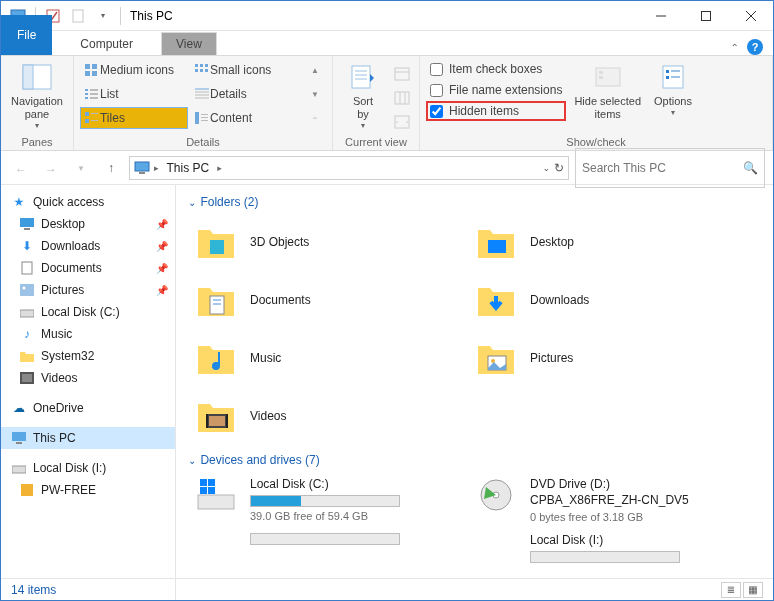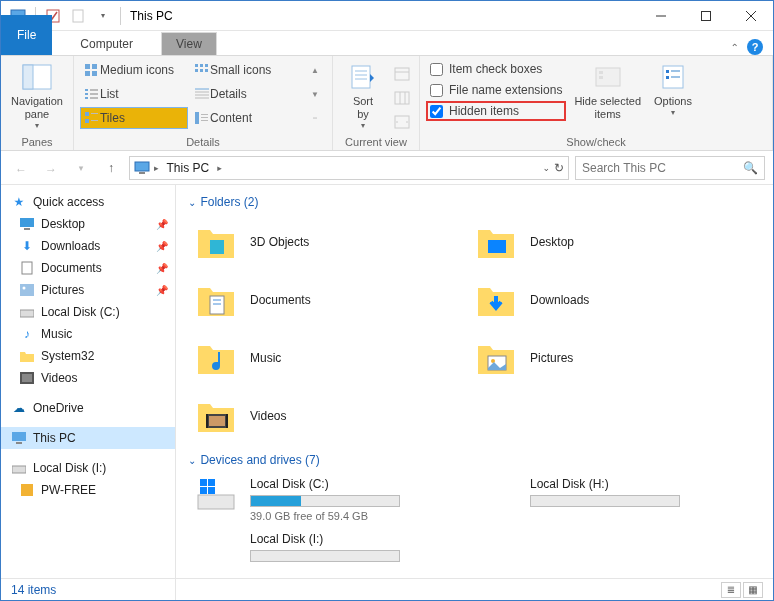--- a/index.html
+++ b/index.html
@@ -36,21 +36,21 @@
 .chk-col { display:flex; flex-direction:column; justify-content:center; gap:1px; }
 .hidden-hl { border:2px solid #e53935; padding:0 4px 0 2px; }
 .disabled { color:#b0b0b0; }
 .addrbar { height:34px; display:flex; align-items:center; padding:0 8px; gap:6px; border-bottom:1px solid #e5e5e5; }
 .nav-btn { width:24px; height:24px; display:flex; align-items:center; justify-content:center; color:#bcbcbc; }
 .nav-btn.en { color:#555; }
 .crumb { flex:1; height:24px; border:1px solid #d0d0d0; display:flex; align-items:center; padding:0 4px; gap:4px; }
 .crumb .seg { padding:0 4px; color:#222; }
 .crumb .carrot { color:#666; font-size:9px; }
 .crumb-ctl { margin-left:auto; display:flex; align-items:center; gap:4px; color:#555; }
-.search { width:190px; height:24px; border:1px solid #d0d0d0; display:flex; align-items:center; padding:0 6px; color:#888; }
+.search { width:190px; height:40px; border:1px solid #d0d0d0; display:flex; align-items:center; padding:0 6px; color:#888; }
 .search input { border:none; outline:none; flex:1; font-size:12px; color:#888; }
 .workspace { display:flex; height:416px; }
 .tree { width:175px; border-right:1px solid #e5e5e5; padding:6px 0; overflow:hidden; }
 .tree-item { display:flex; align-items:center; gap:6px; height:22px; padding:0 6px 0 18px; color:#222; }
 .tree-item.hdr { padding-left:10px; font-weight:normal; }
 .tree-item.sel { background:#cde8ff; }
 .tree-item .pin { margin-left:auto; color:#999; font-size:10px; }
 .tree-ico { width:16px; height:16px; display:flex; align-items:center; justify-content:center; }
 .tree-spacer { height:8px; }
 .content { flex:1; overflow:auto; padding:4px 10px 10px 18px; }
@@ -548,23 +548,36 @@
           </div>
         <div class="drive-info">
           <div class="drive-name">Local Disk (C:)</div>
           <div class="drive-bar">
               <div class="drive-fill" style="width:34%"></div>
             </div>
           <div class="drive-sub">39.0 GB free of 59.4 GB</div>
         </div>
       </div>
       <div class="drive">
+        <div class="drive-ico">
+            <svg width="40" height="36">
+              <circle cx="20" cy="18" r="15" fill="#e8e8e8" stroke="#999"></circle>
+              <circle cx="20" cy="18" r="3" fill="#fff" stroke="#999"></circle>
+              <path d="M10 10 L20 18 L8 22 Z" fill="#4caf50"></path>
+            </svg>
+          </div>
+        <div class="drive-info">
+          <div class="drive-name">DVD Drive (D:)</div>
+          <div class="drive-name" style="margin-top:-2px">CPBA_X86FRE_ZH-CN_DV5</div>
+          <div class="drive-sub">0 bytes free of 3.18 GB</div>
+        </div>
+      </div>
+      <div class="drive">
         <div class="drive-ico"></div>
         <div class="drive-info">
-          <div class="drive-name">Local Disk (H:)</div>
           <div class="drive-bar">
               <div class="drive-fill" style="width:0%"></div>
             </div>
         </div>
       </div>
       <div class="drive">
         <div class="drive-ico"></div>
         <div class="drive-info">
           <div class="drive-name">Local Disk (I:)</div>
           <div class="drive-bar">

